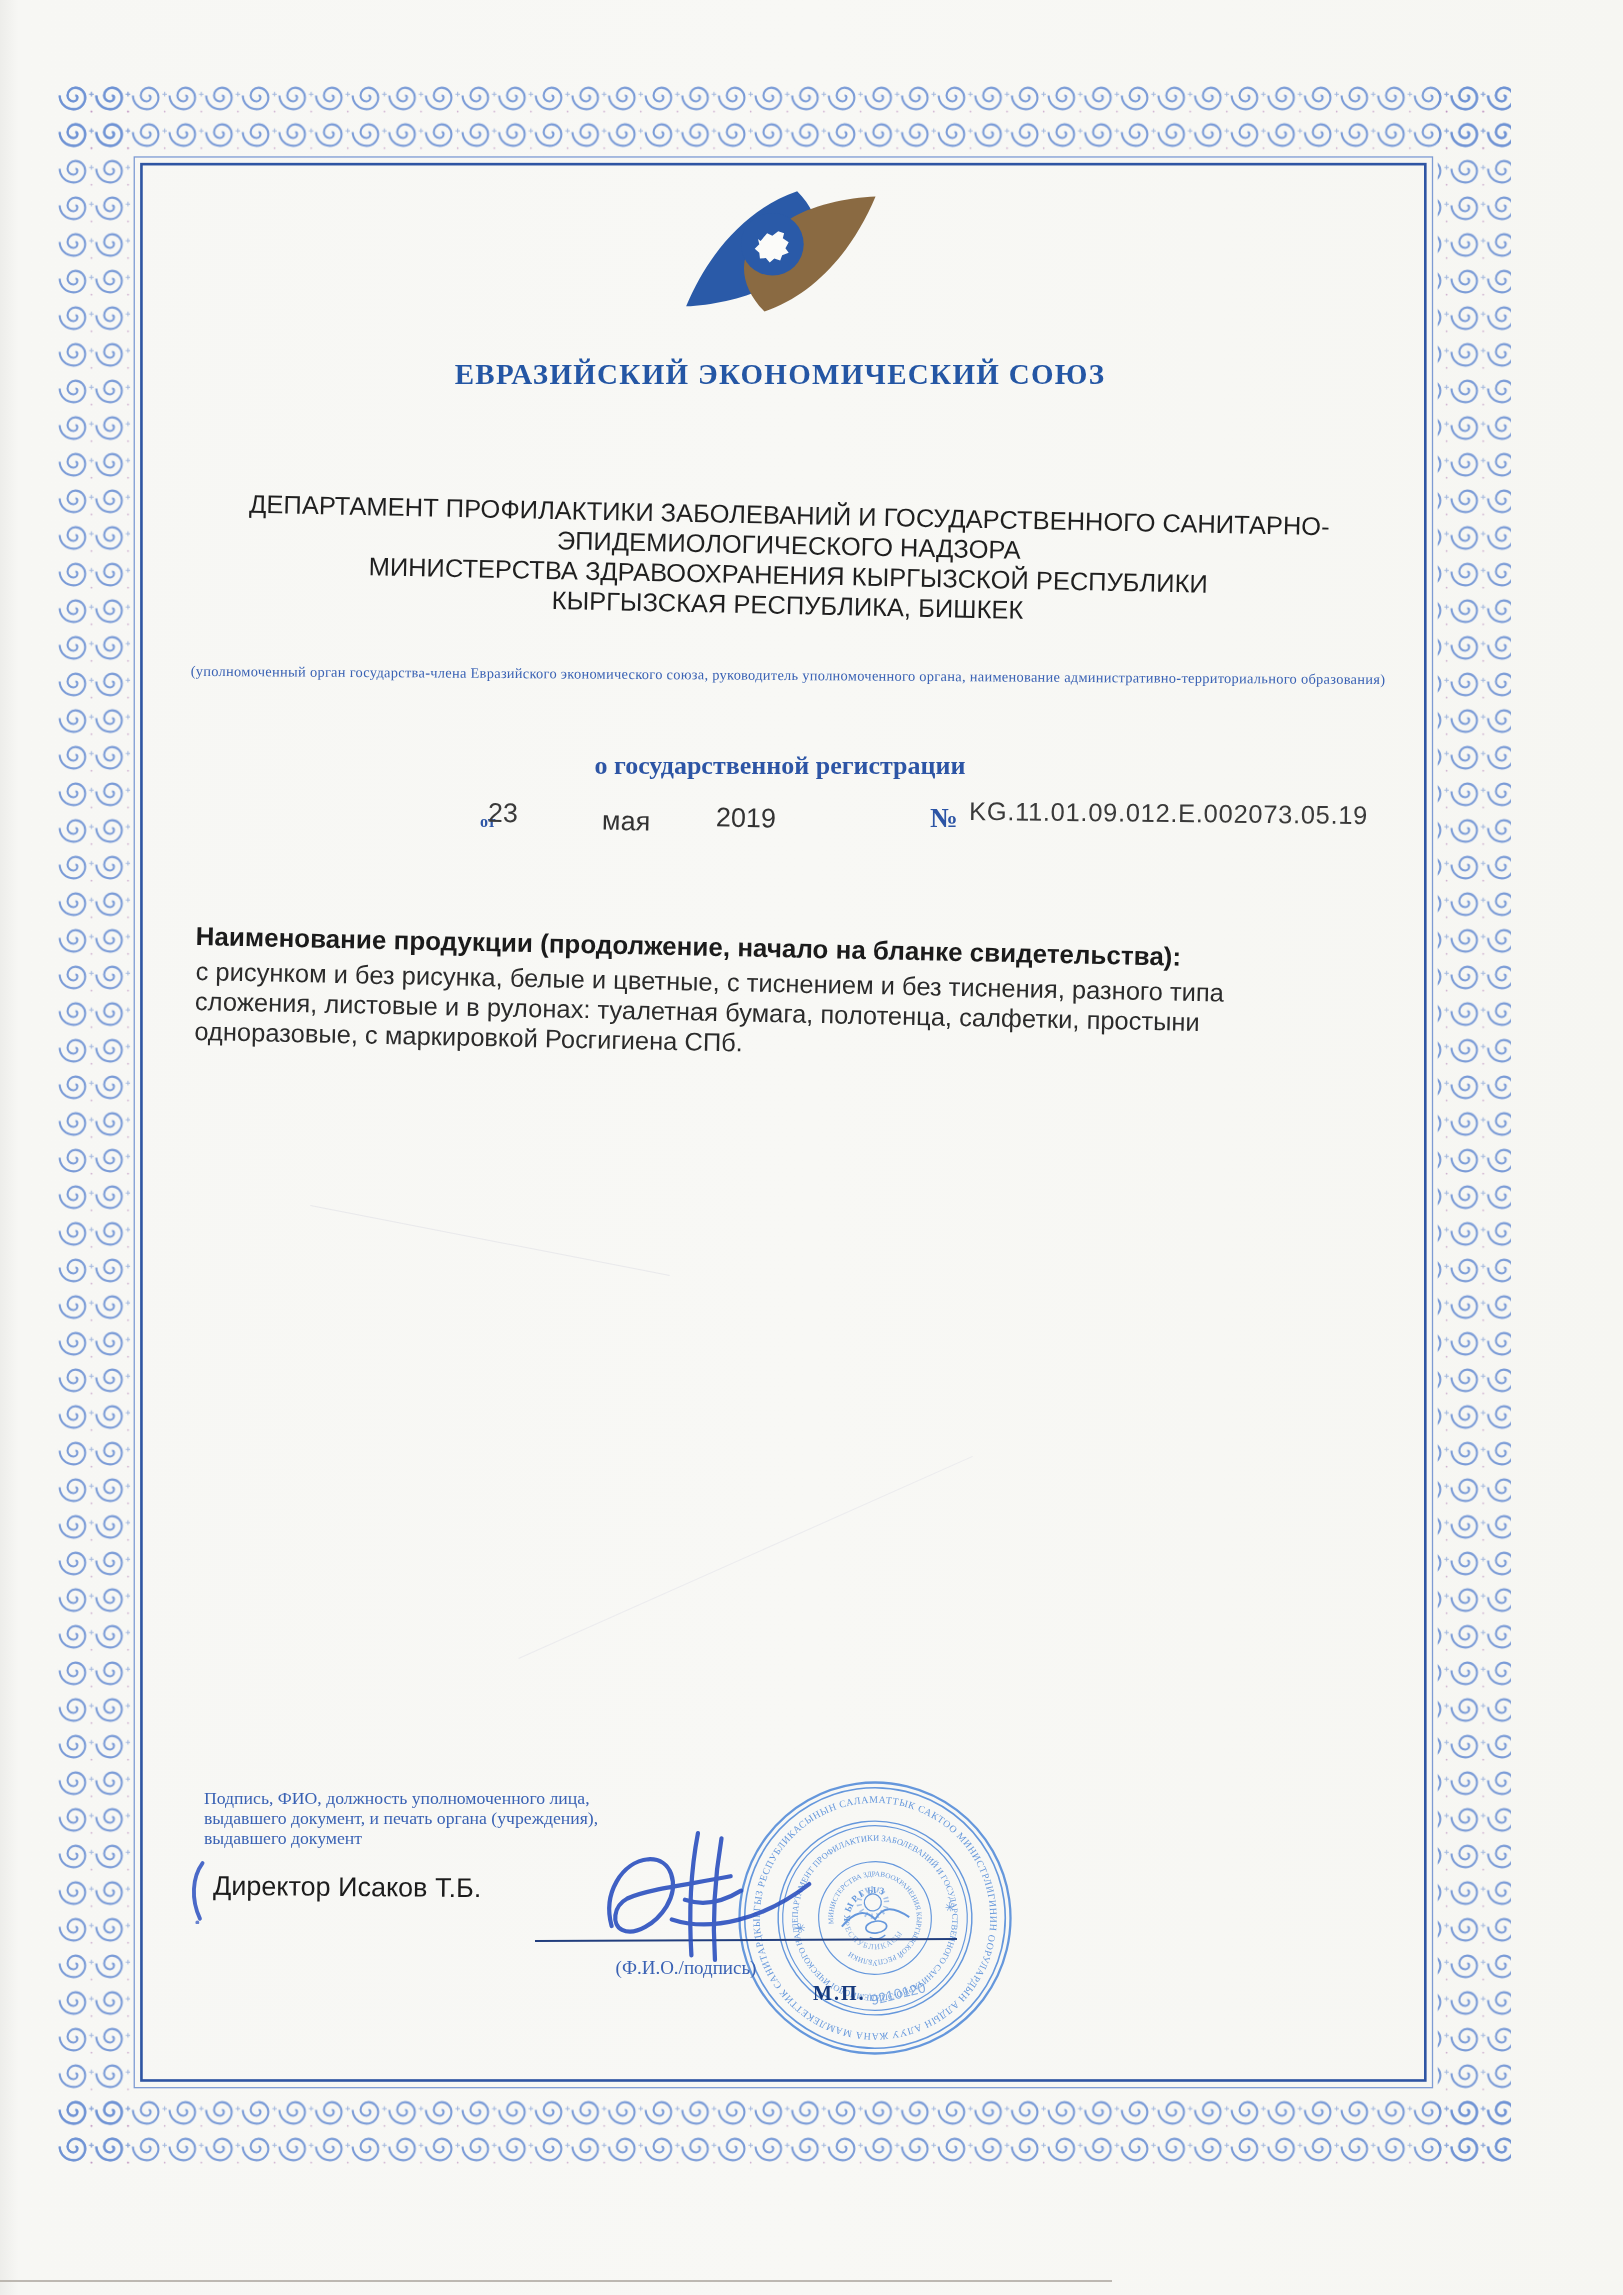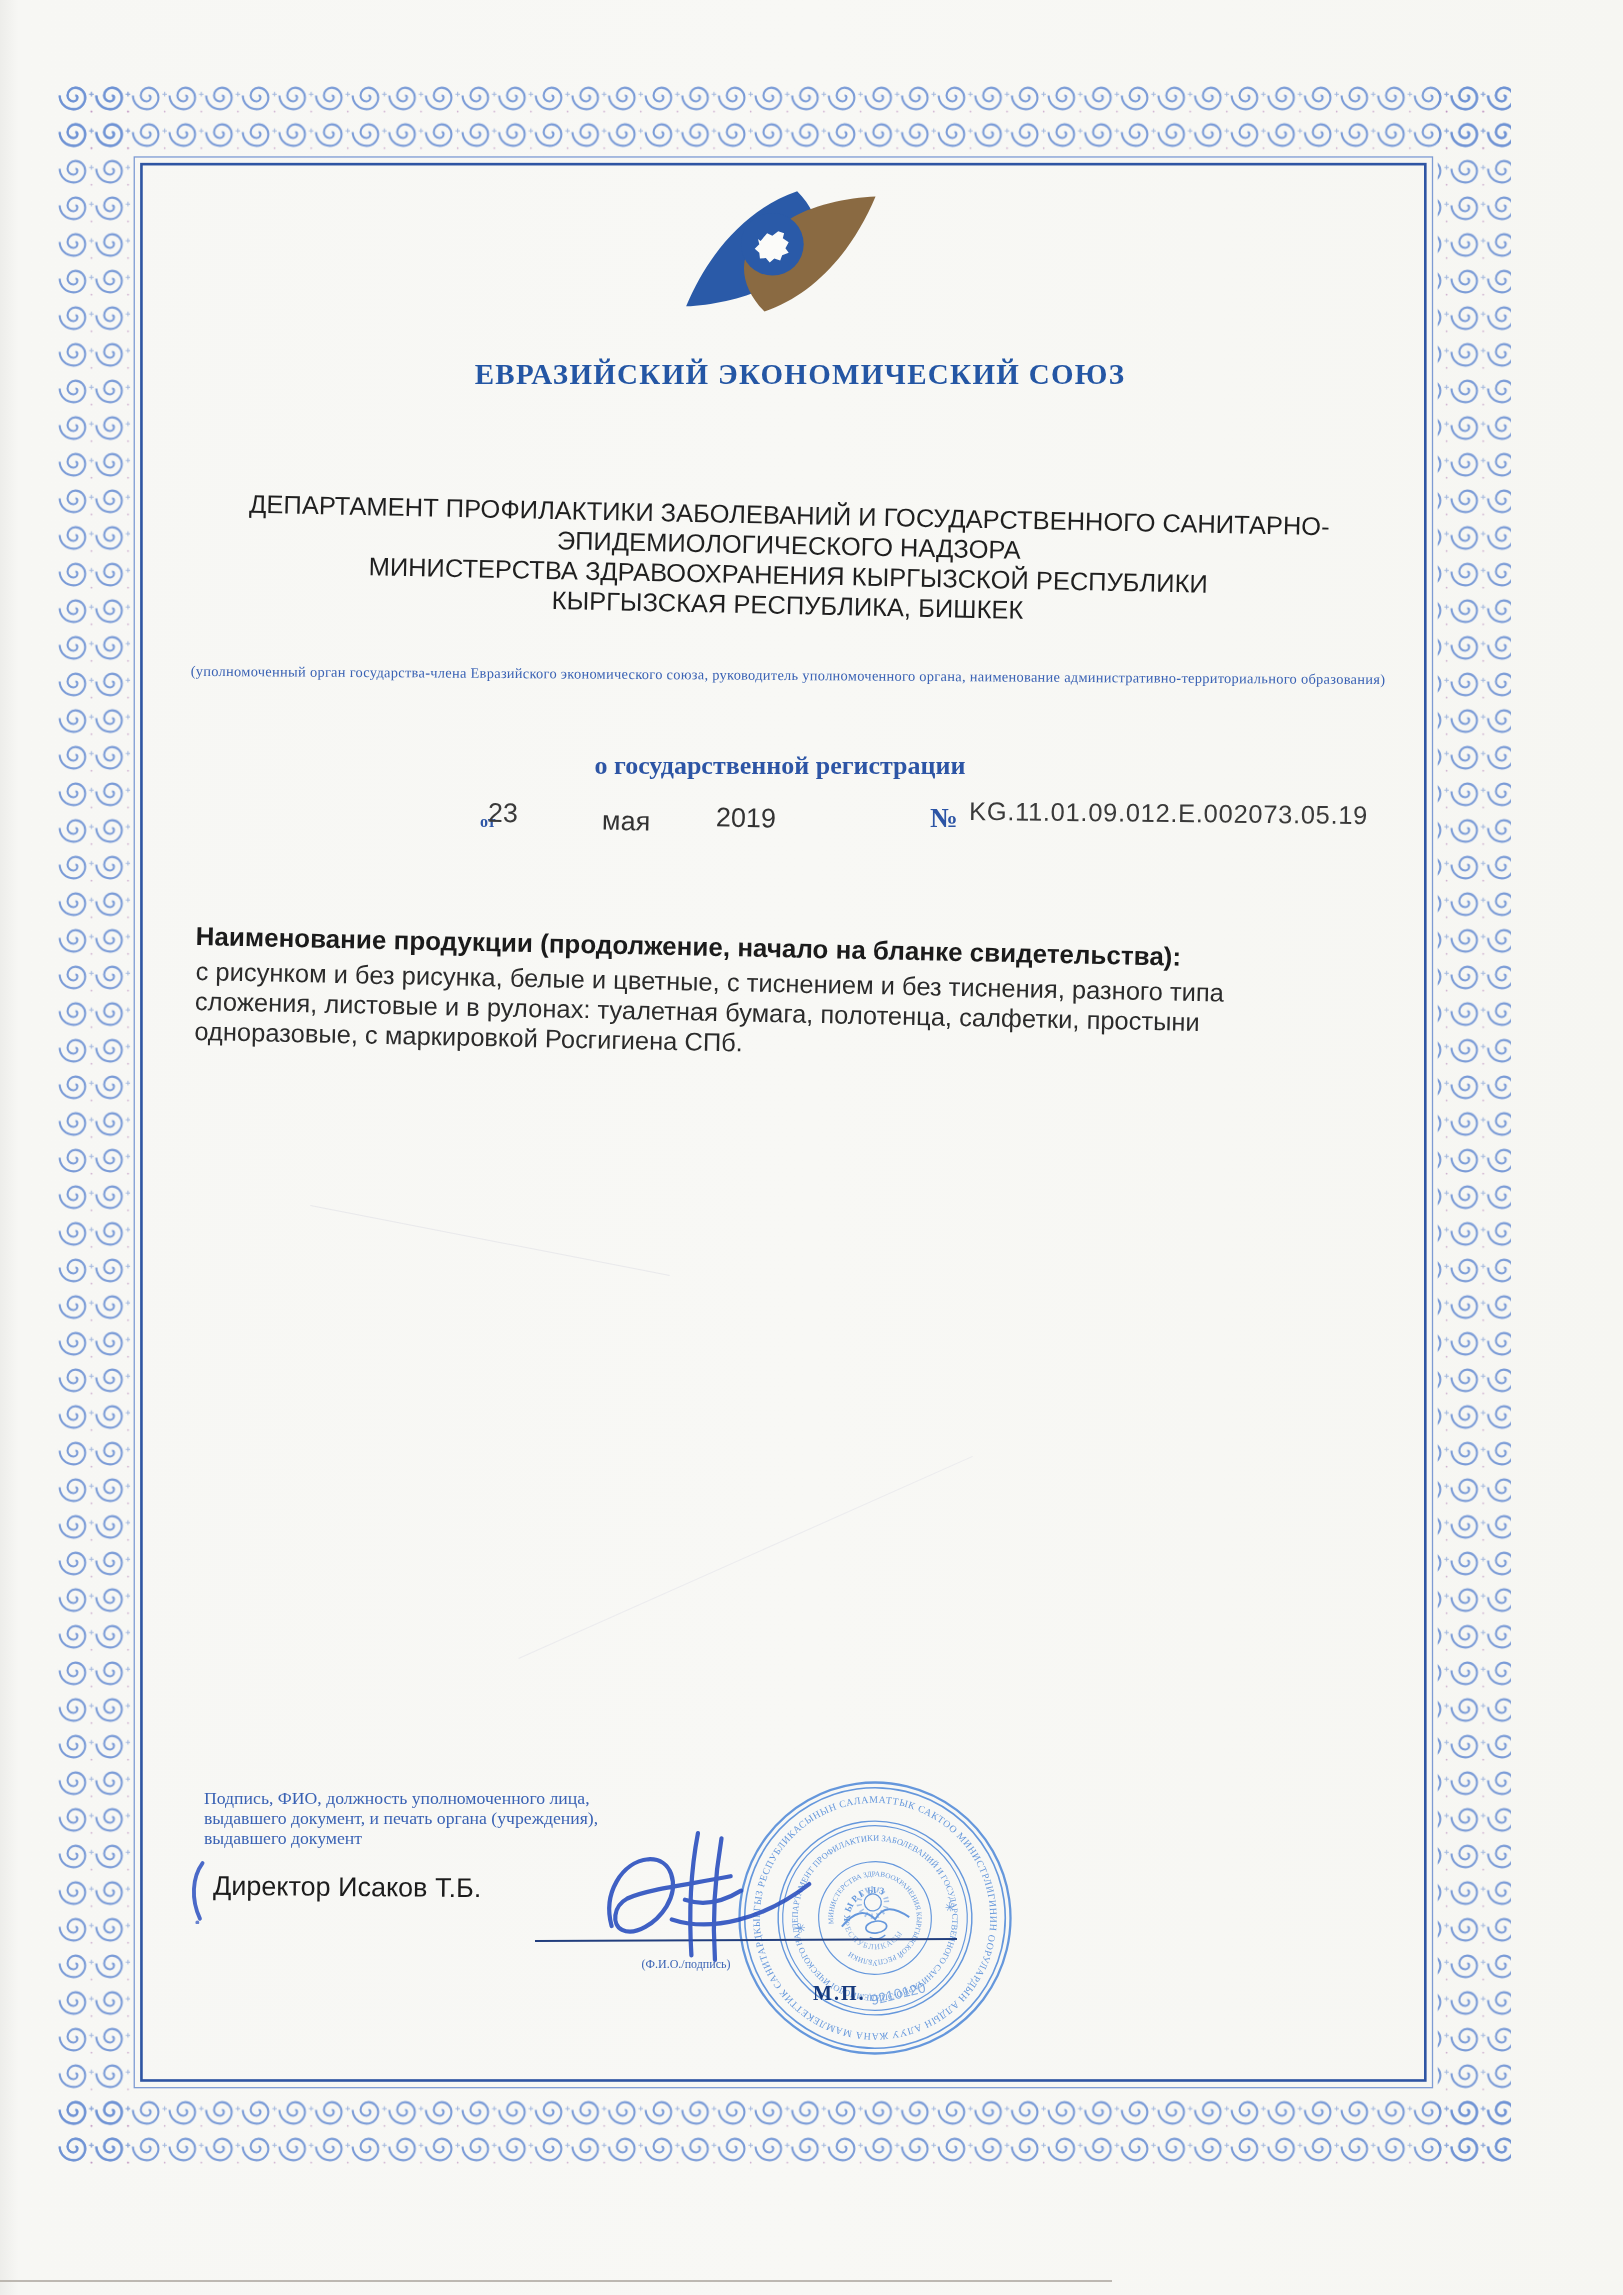--- a/index.html
+++ b/index.html
@@ -3,21 +3,21 @@
 <meta charset="utf-8">
 <style>
   html,body{margin:0;padding:0;}
   body{width:1623px;height:2295px;background:#e9e9e7;font-family:"Liberation Serif",serif;}
   .page{position:relative;width:1623px;height:2295px;overflow:hidden;
         background:linear-gradient(90deg,#ededea 0px,#f7f7f4 18.3px,#f8f8f5 50%,#f6f6f2 100%);}
   .abs{position:absolute;}
   .serifblue{font-family:"Liberation Serif",serif;color:#2d55a5;}
   .sansblack{font-family:"Liberation Sans",sans-serif;color:#242424;}
   .union-title{top:358px;left:780px;font-size:29px;font-weight:bold;letter-spacing:1.3px;
-               transform:translateX(-50%);white-space:nowrap;color:#2456a4;margin-left:20px;}
+               transform:translateX(-50%);white-space:nowrap;color:#2456a4;}
   .issuer{top:500px;left:788px;width:1243px;margin-left:-621px;text-align:center;
           font-family:"Liberation Sans",sans-serif;font-size:25.5px;line-height:30px;color:#1f1f1f;
           transform:rotate(1.2deg);}
   .issuer-caption{top:667px;left:788px;font-size:14.4px;letter-spacing:0.3px;color:#3a62b4;
                   transform:translateX(-50%) rotate(.4deg);white-space:nowrap;}
   .doc-title{top:705px;left:780px;font-size:34px;font-weight:bold;letter-spacing:1.3px;
              transform:translateX(-50%);white-space:nowrap;color:#2d55a5;}
   .doc-subtitle{top:751px;left:780px;font-size:26px;font-weight:bold;
                 transform:translateX(-50%);white-space:nowrap;color:#2d55a5;}
   .date-prefix{top:813px;left:480px;font-size:16px;font-weight:bold;color:#2d55a5;}
@@ -26,21 +26,21 @@
   .date-year{top:803px;left:716px;font-size:27px;color:#333;transform:rotate(1.2deg);}
   .regnum-symbol{top:802px;left:930px;font-size:27.5px;font-weight:bold;color:#2d55a5;}
   .regnum{top:799px;left:969px;font-size:25.5px;letter-spacing:0.7px;color:#3a3a3a;transform:rotate(.6deg);}
   .product-heading{top:921px;left:196px;font-size:26px;font-weight:bold;color:#1b1b1b;
                    transform:rotate(1.2deg);transform-origin:left top;white-space:nowrap;}
   .product-body{top:956px;left:196px;font-size:25.5px;line-height:30px;color:#2b2b2b;
                 transform:rotate(1.2deg);transform-origin:left top;white-space:nowrap;}
   .sig-caption{top:1788px;left:204px;font-size:17.7px;line-height:20px;color:#3a62b4;}
   .signer{top:1872px;left:213px;font-size:27px;color:#1c1c1c;transform:rotate(.5deg);white-space:nowrap;}
   .sig-line{top:1939px;left:535px;width:422px;border-top:2.6px solid #223e7d;transform:rotate(-.3deg);z-index:5;}
-  .sig-label{top:1957px;left:686px;font-size:12px;color:#3a62b4;transform:translateX(-50%);z-index:6;white-space:nowrap;}
+  .sig-label{top:1957px;left:686px;font-size:19px;color:#3a62b4;transform:translateX(-50%);z-index:6;white-space:nowrap;}
   .seal-mark{top:1982px;left:813px;font-size:20px;font-weight:bold;letter-spacing:2px;color:#16397c;z-index:7;}
   .scan-shadow-bottom{top:2280px;left:0;width:1112px;height:2px;background:#b3ada6;opacity:.85;}
   .crease1{top:1240px;left:307px;width:366px;height:1.3px;background:#dcdce4;opacity:.55;transform:rotate(11deg);}
   .crease2{top:1557px;left:497px;width:497px;height:0.7px;background:#e2e2ea;opacity:.6;transform:rotate(-24deg);}
 </style>
 </head>
 <body>
 
 <div class="page">
 

